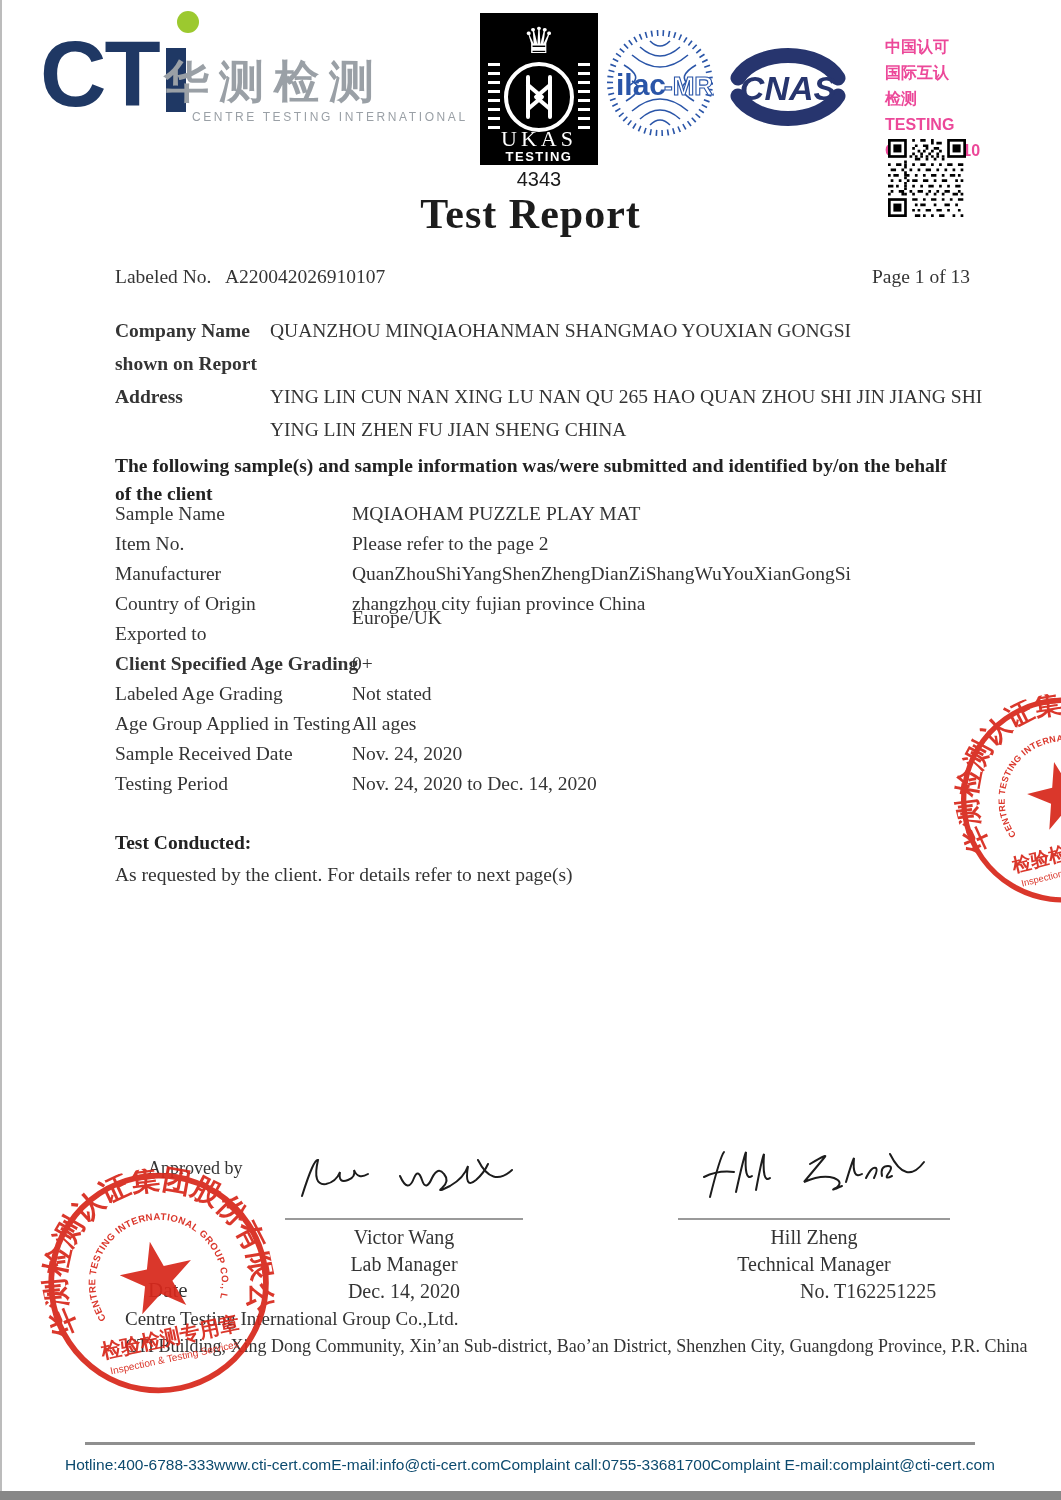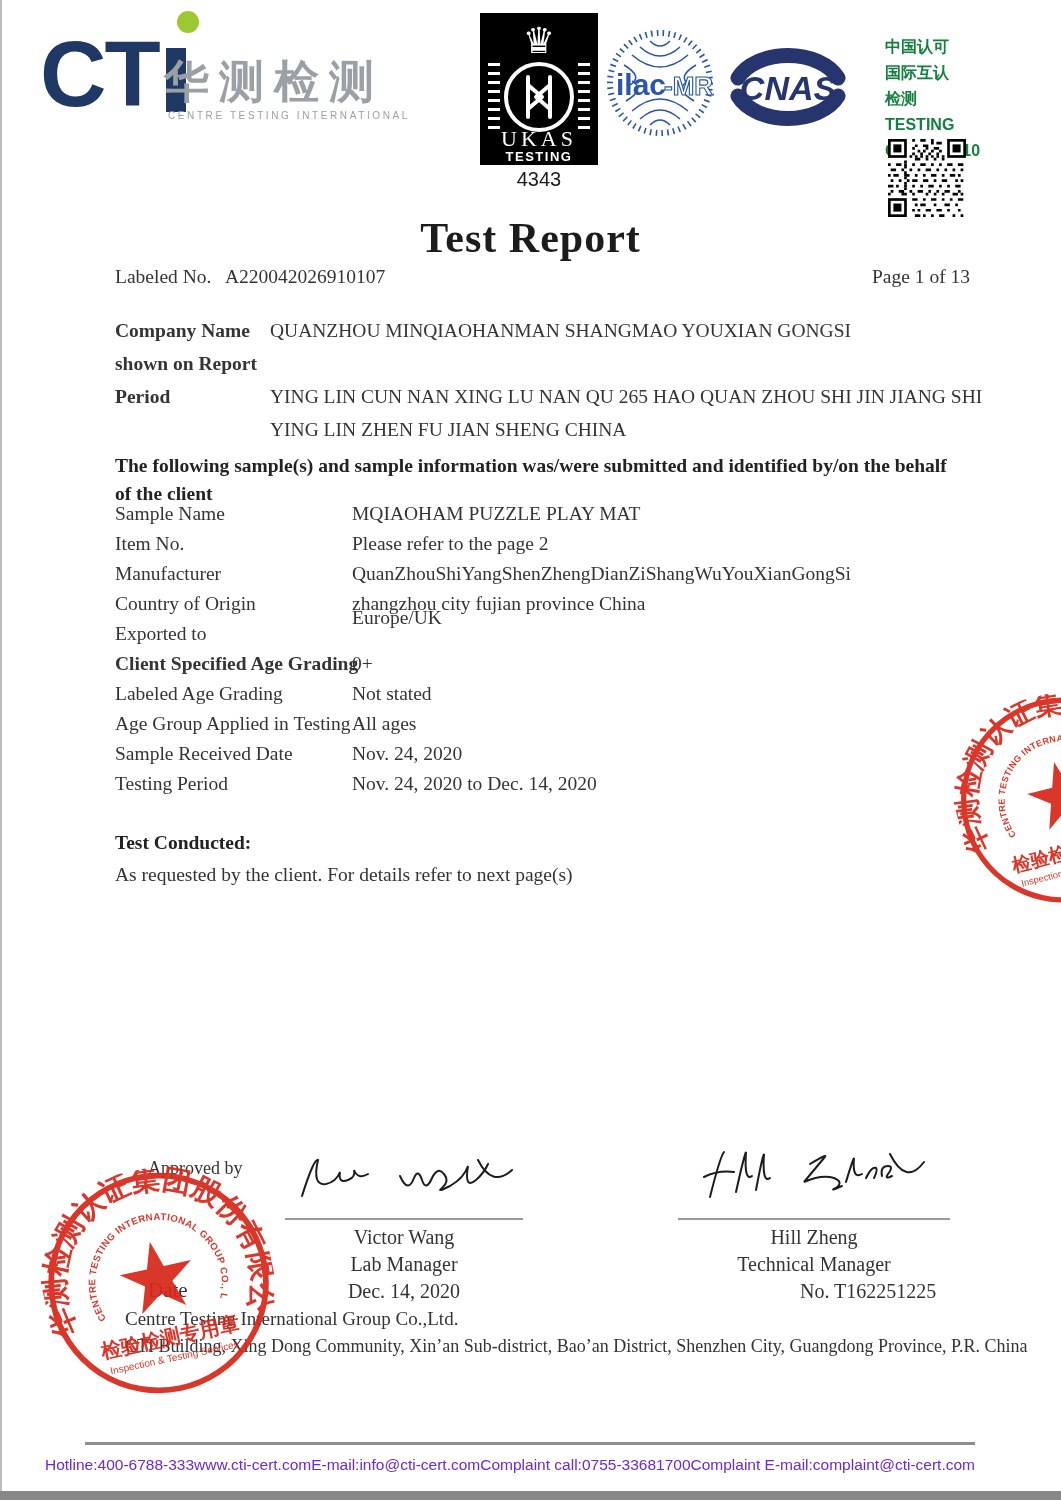--- a/index.html
+++ b/index.html
@@ -13,41 +13,41 @@
   .sans{font-family:"Liberation Sans","DejaVu Sans",sans-serif;}
   .b{font-weight:bold;}
   .body-text{font-size:19.5px;color:#343434;white-space:nowrap;}
   
   .cti-word{left:40px;top:36px;display:flex;align-items:flex-end;}
   .cti-letters{font-family:"Liberation Sans","DejaVu Sans",sans-serif;font-weight:800;
     font-size:92px;line-height:76px;color:#1f3864;letter-spacing:-2px;}
   .cti-stem{display:inline-block;width:20px;height:64px;background:#1f3864;margin-left:7px;}
   .cti-dot{position:absolute;left:137px;top:-25px;width:22px;height:22px;border-radius:50%;background:#9cc92f;}
   .cti-cn{left:164px;top:52px;font-size:45px;font-weight:bold;color:#9aa0a6;letter-spacing:10px;white-space:nowrap;}
-  .cti-sub{left:168px;top:110px;font-size:10px;color:#9aa0a6;letter-spacing:2.6px;white-space:nowrap;}
+  .cti-sub{left:192px;top:110px;font-size:12px;color:#9aa0a6;letter-spacing:2.6px;white-space:nowrap;}
   
   .ukas-box{left:480px;top:13px;}
   .ukas-num{left:480px;top:168px;width:118px;text-align:center;font-size:20px;color:#1a1a1a;}
   .ilac{left:606px;top:29px;}
   .cnas{left:726px;top:44px;}
-  .cnas-text-block{left:885px;top:34px;font-size:16px;line-height:26px;color:#15803d;font-weight:bold;white-space:nowrap;}
+  .cnas-text-block{left:885px;top:34px;font-size:16px;line-height:26px;color:#ec4899;font-weight:bold;white-space:nowrap;}
   .qr{left:888px;top:139px;}
   
-  .title{left:0;top:190px;width:1061px;text-align:center;font-size:42px;font-weight:bold;color:#1c1c1c;letter-spacing:1px;margin-top:24px;}
+  .title{left:0;top:190px;width:1061px;text-align:center;font-size:42px;font-weight:bold;color:#1c1c1c;letter-spacing:1px;}
   
   .stamp{opacity:.93;}
   .stamp-left{left:44px;top:1168px;transform:rotate(-12deg);}
   .stamp-right{left:957px;top:693px;transform:rotate(-14deg);}
   
   .sigline{height:2px;background:#9a9a9a;}
   .sigtext{text-align:center;font-size:20px;color:#343434;white-space:nowrap;}
   
   .footer-rule{left:85px;top:1442px;width:890px;height:3px;background:#8f8f8f;}
-  .footer-contacts{left:85px;top:1456px;width:890px;display:flex;justify-content:flex-end;
-    font-size:15.5px;color:#6d28d9;white-space:nowrap;}
+  .footer-contacts{left:85px;top:1456px;width:890px;display:flex;justify-content:center;
+    font-size:15.5px;color:#0c4a6e;white-space:nowrap;}
   .edge-left{left:0;top:0;width:2px;height:1500px;background:#bcbcbc;}
   .edge-bottom{left:0;top:1491px;width:1061px;height:9px;background:#878787;}
 </style>
 </head>
 <body>
 
 <div id="page">
 
   <div class="abs cti-word">
     <span class="cti-letters">CT</span>
@@ -131,21 +131,21 @@
 
   <div class="abs title serif">Test Report</div>
 
   <div class="abs body-text" style="left:115px;top:266px;">Labeled No.</div>
   <div class="abs body-text" style="left:225px;top:266px;">A220042026910107</div>
   <div class="abs body-text" style="left:872px;top:266px;">Page 1 of 13</div>
 
   <div class="abs body-text b" style="left:115px;top:320px;">Company Name</div>
   <div class="abs body-text" style="left:270px;top:320px;">QUANZHOU MINQIAOHANMAN SHANGMAO YOUXIAN GONGSI</div>
   <div class="abs body-text b" style="left:115px;top:353px;">shown on Report</div>
-  <div class="abs body-text b" style="left:115px;top:386px;">Period</div>
+  <div class="abs body-text b" style="left:115px;top:386px;">Address</div>
   <div class="abs body-text" style="left:270px;top:386px;">YING LIN CUN NAN XING LU NAN QU 265 HAO QUAN ZHOU SHI JIN JIANG SHI</div>
   <div class="abs body-text" style="left:270px;top:419px;">YING LIN ZHEN FU JIAN SHENG CHINA</div>
 
   <div class="abs b" style="left:115px;top:452px;width:852px;font-size:19.5px;line-height:28px;color:#222;">The following sample(s) and sample information was/were submitted and identified by/on the behalf of the client</div>
 
   <div class="abs body-text" style="left:115px;top:503px;">Sample Name</div>
   <div class="abs body-text" style="left:352px;top:503px;">MQIAOHAM PUZZLE PLAY MAT</div>
   <div class="abs body-text" style="left:115px;top:533px;">Item No.</div>
   <div class="abs body-text" style="left:352px;top:533px;">Please refer to the page 2</div>
   <div class="abs body-text" style="left:115px;top:563px;">Manufacturer</div>

